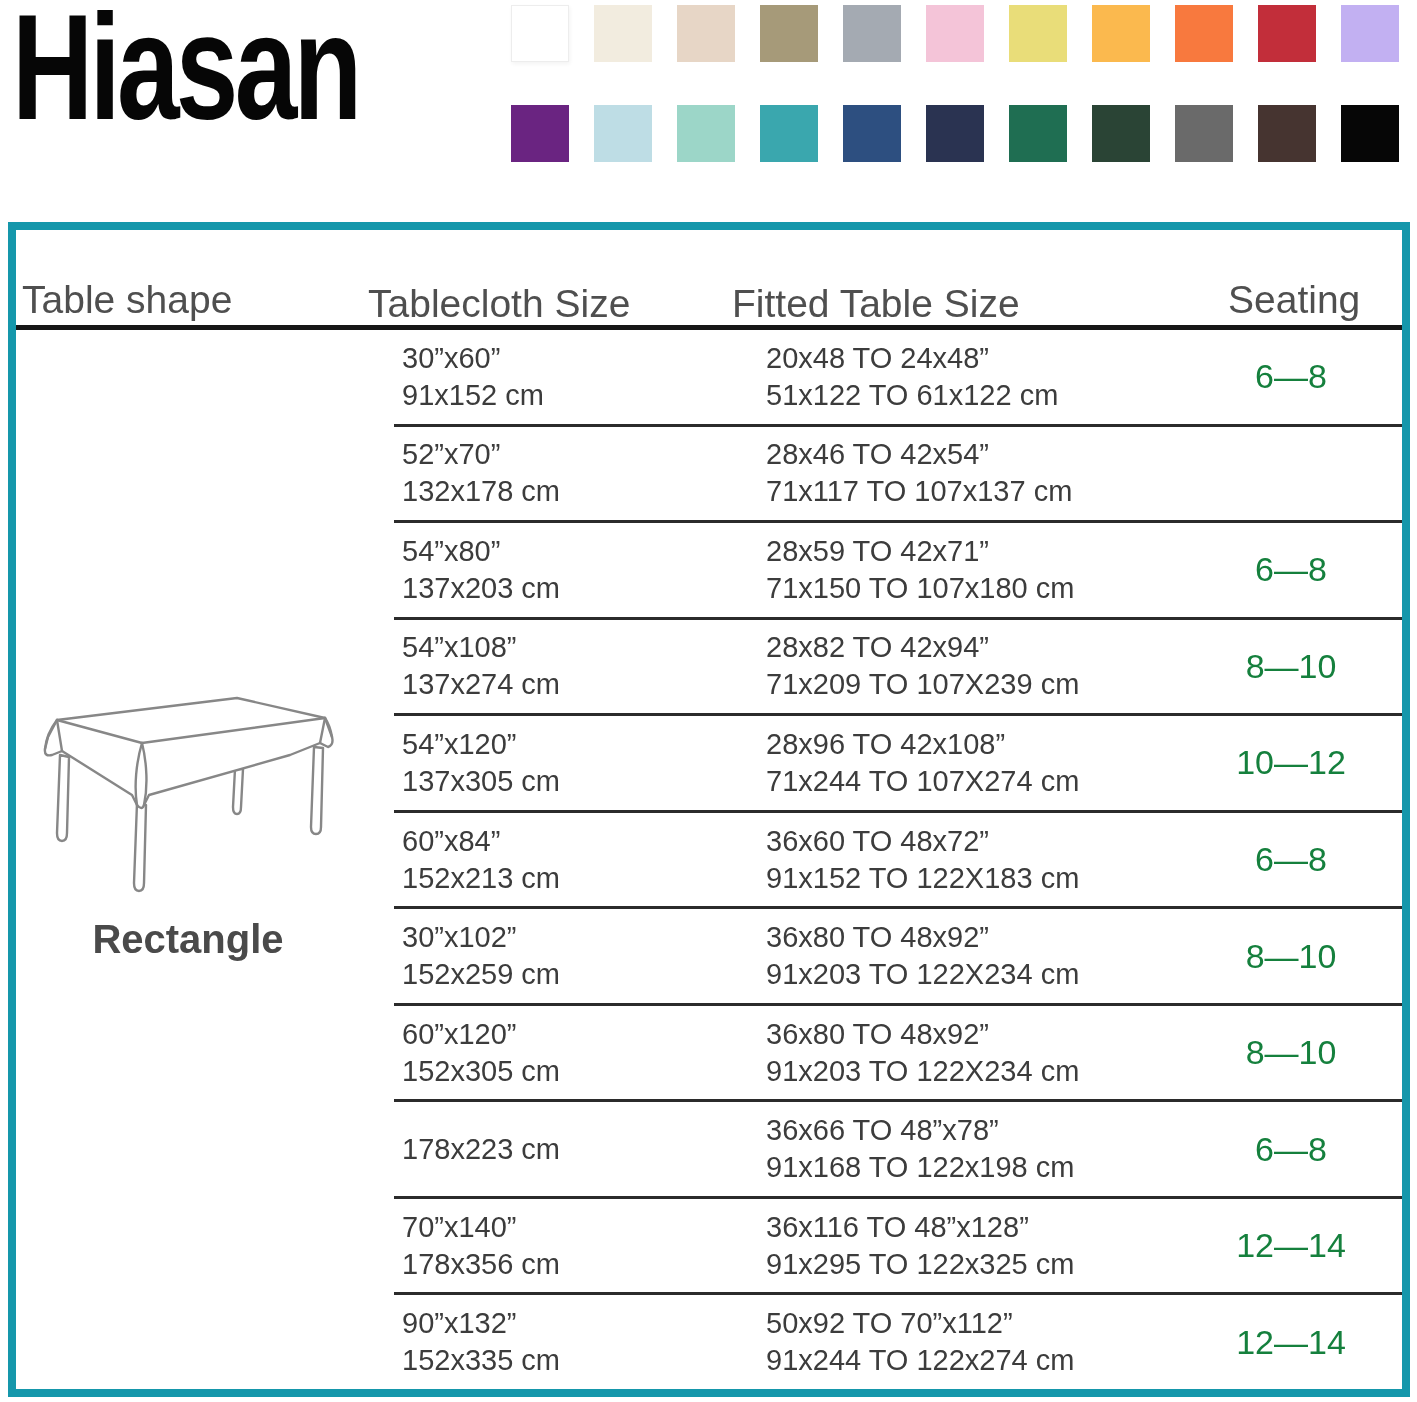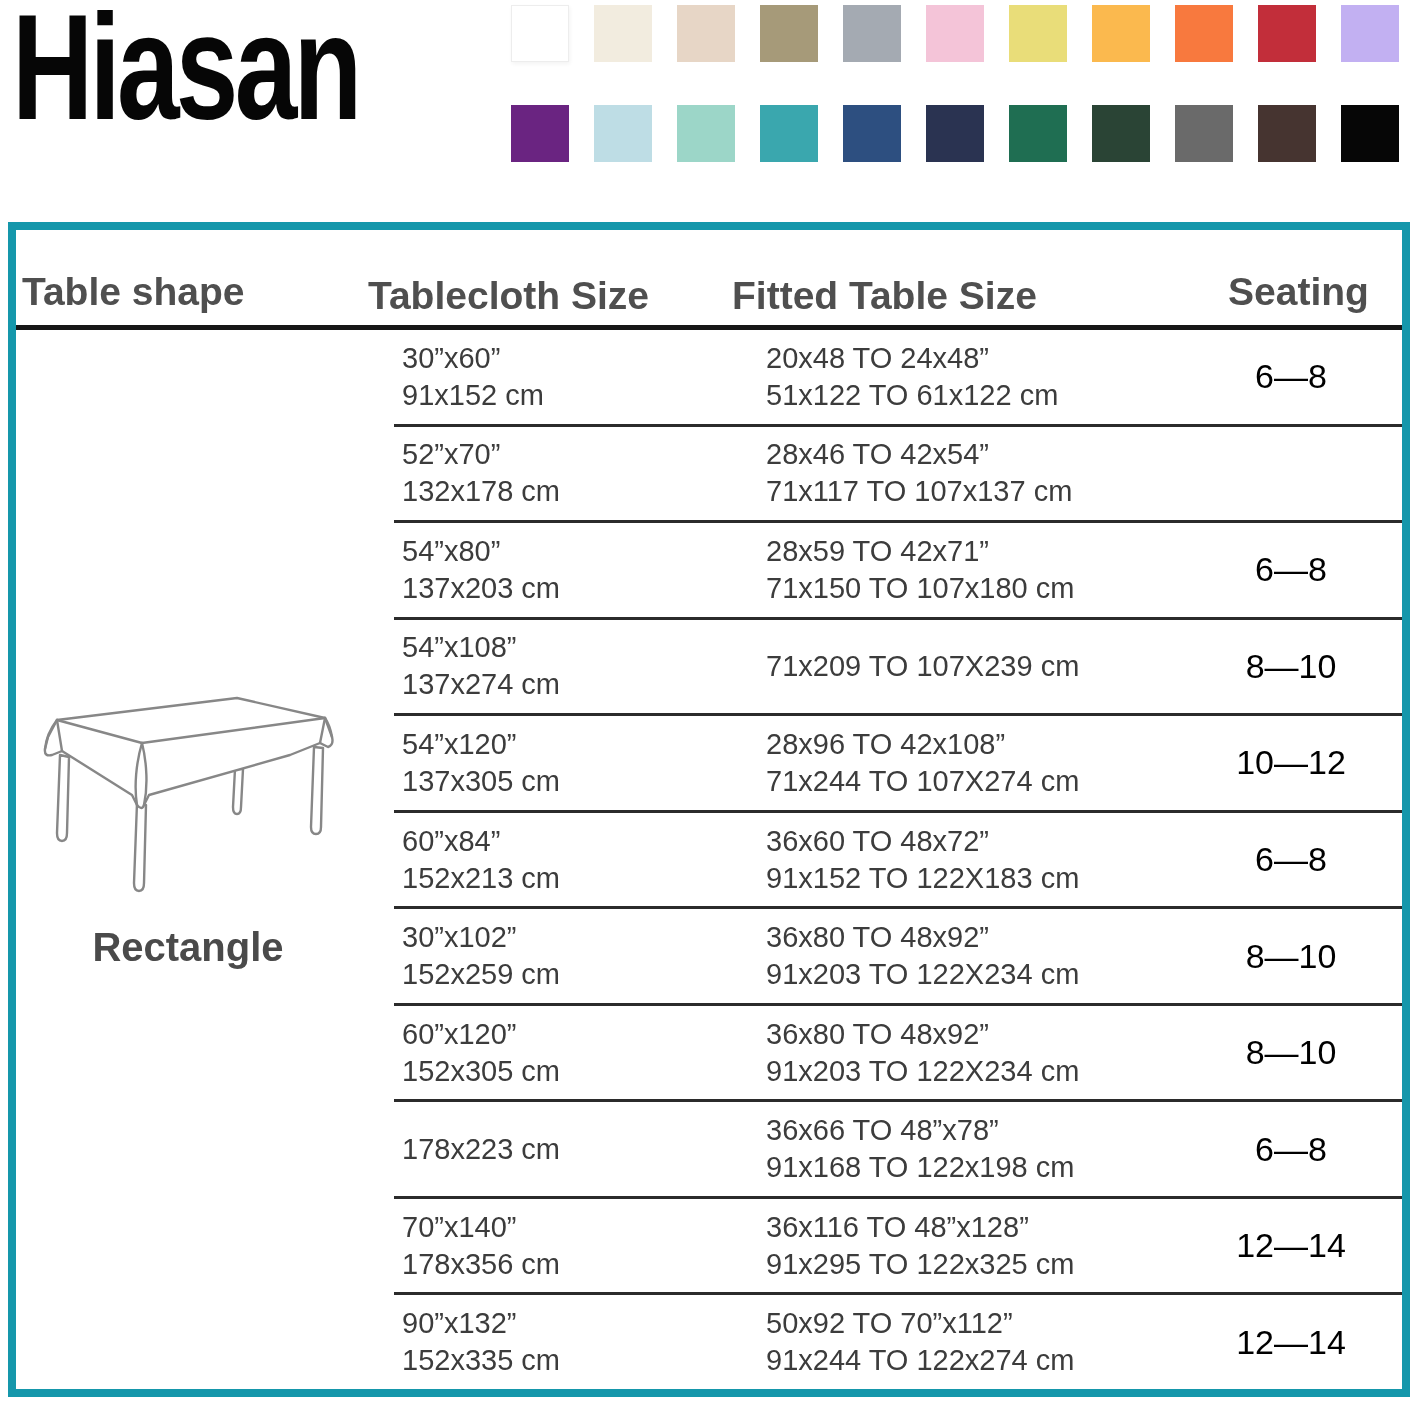--- a/index.html
+++ b/index.html
@@ -26,56 +26,57 @@
   [data-name="swatch-white"] { box-shadow: inset 0 0 0 1px #ededed, 1px 2px 4px rgba(0,0,0,0.05); }
 
   
   .frame {
     position:absolute; left:8px; top:222px;
     width:1402px; height:1175px;
     border:8px solid #1597ab; background:#ffffff;
   }
   .chart-header { position:absolute; left:0; top:0; right:0; height:95px; }
   .chart-header span {
-    position:absolute; font-size:39px; font-weight:bold; color:#4f4f4f;
+    position:absolute; font-size:39px; font-weight:normal; color:#4f4f4f;
     white-space:nowrap;
+    margin-top:8px;
   }
   .h-shape      { left:6px;    top:40px; }
   .h-tablecloth { left:352px;  top:44px; }
   .h-fitted     { left:716px;  top:44px; }
   .h-seating    { left:1212px; top:40px; }
   .header-rule {
     position:absolute; left:0; right:0; top:95px; height:5px;
     background:#161616;
   }
 
   
   .shape-cell {
     position:absolute; left:0; top:455px; width:344px;
     text-align:center;
   }
   .shape-cell svg { display:block; margin:0 auto; }
   .shape-label {
-    margin-top:28px; font-size:40px; font-weight:bold; color:#4a4a4a;
+    margin-top:20px; font-size:40px; font-weight:bold; color:#4a4a4a;
   }
 
   
   .rows {
     position:absolute; left:344px; top:100px; right:0; bottom:0;
     display:flex; flex-direction:column;margin-left:34px;
   }
   .row {
     flex:1; display:grid;
     grid-template-columns:364px 430px 1fr;
     align-items:center;
     border-bottom:3px solid #2b2b2b;
   }
   .row:last-child { border-bottom:none; }
   .size-cell { padding-left:8px; font-size:29px; color:#3c3c3c; line-height:37px; white-space:nowrap; }
-  .seat-cell { text-align:center; font-size:34px; color:#000000; padding-right:8px; white-space:nowrap; }
+  .seat-cell { text-align:center; font-size:34px; color:#15803d; padding-right:8px; white-space:nowrap; }
 </style>
 </head>
 <body>
 
 <div class="logo" data-name="brand-logo">Hiasan</div>
 
 <div class="swatch-grid" data-name="color-swatch-palette">
   <div class="swatch-row" data-name="swatch-row-1">
     <div class="swatch" data-name="swatch-white" style="background: rgb(255, 255, 255);"></div>
     <div class="swatch" data-name="swatch-ivory" style="background: rgb(242, 236, 223);"></div>
@@ -180,20 +181,21 @@
       </div>
       <div class="seat-cell" data-name="seating-value">6—8</div>
     </div>
 
     <div class="row" data-name="size-row">
       <div class="size-cell" data-name="tablecloth-size-cell">
         <div data-name="tablecloth-size-inches">54”x108”</div>
         <div data-name="tablecloth-size-cm">137x274 cm</div>
       </div>
       <div class="size-cell" data-name="fitted-size-cell">
+        <div data-name="fitted-size-inches">28x82 TO 42x94”</div>
         <div data-name="fitted-size-cm">71x209 TO 107X239 cm</div>
       </div>
       <div class="seat-cell" data-name="seating-value">8—10</div>
     </div>
 
     <div class="row" data-name="size-row">
       <div class="size-cell" data-name="tablecloth-size-cell">
         <div data-name="tablecloth-size-inches">54”x120”</div>
         <div data-name="tablecloth-size-cm">137x305 cm</div>
       </div>

